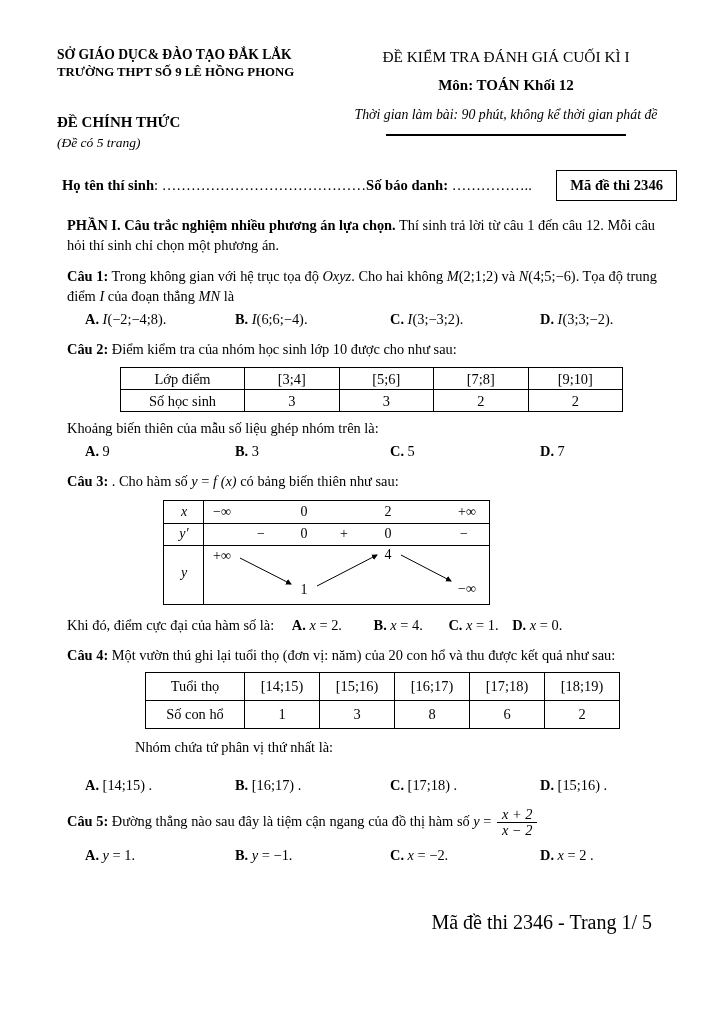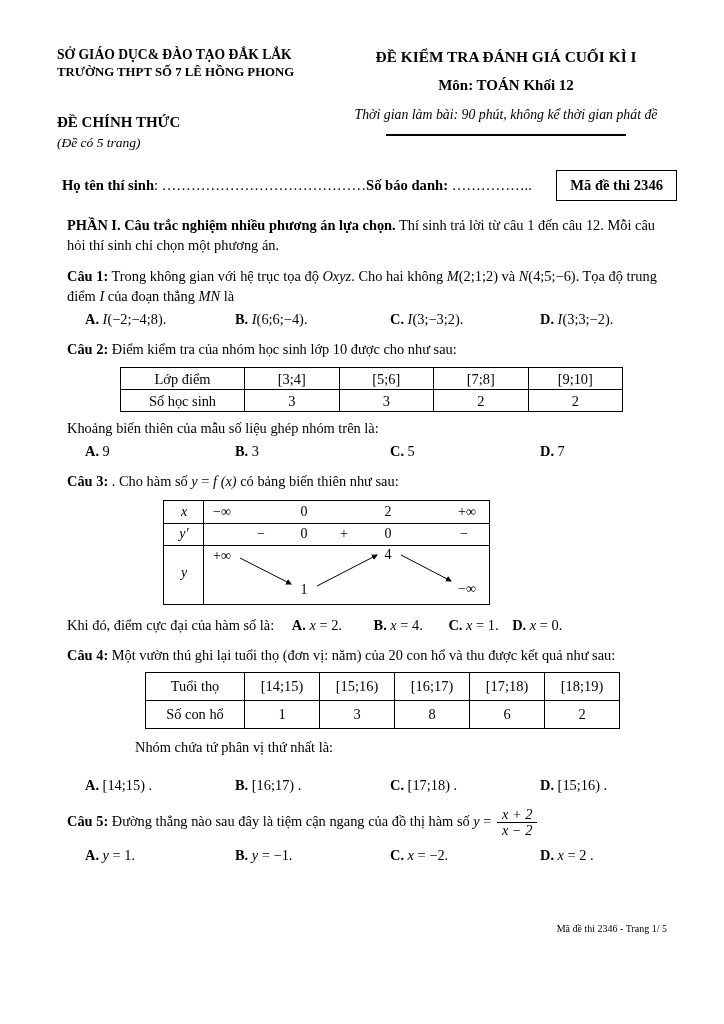--- a/index.html
+++ b/index.html
@@ -12,21 +12,21 @@
   b{font-weight:bold;}
   .it{font-style:italic;}
   
   .header{display:flex;}
   .h-left{width:278px;text-align:left;}
   .h-left .l1{font-weight:bold;font-size:13.6px;line-height:1.3;}
   .h-left .l2{font-weight:bold;font-size:12.8px;line-height:1.4;}
   .h-left .official{font-weight:bold;font-size:15px;margin-top:30px;}
   .h-left .pages{font-style:italic;font-size:13.5px;}
   .h-right{flex:1;text-align:center;}
-  .h-right .title{font-weight:bold;font-size:15.4px;}
+  .h-right .title{font-weight:normal;font-size:15.4px;}
   .h-right .year{font-weight:bold;font-size:14.4px;margin-top:8px;}
   .h-right .subject{font-weight:bold;font-size:15px;margin-top:7px;}
   .h-right .duration{font-style:italic;font-size:13.8px;margin-top:9px;}
   .h-rule{width:240px;border-top:2px solid #000;margin:9px auto 0;}
   
   .student{display:flex;align-items:center;margin-top:18px;padding-left:5px;}
   .student .line{flex:1;font-size:14.6px;white-space:nowrap;overflow:hidden;}
   .code-box{border:1.5px solid #000;padding:4px 13px;font-weight:bold;font-size:14.6px;margin-left:10px;white-space:nowrap;}
   
   .part-intro{margin-top:14px;padding-left:10px;}
@@ -52,31 +52,31 @@
   .bbt .hline2{position:absolute;left:0;right:0;top:44px;border-top:1px solid #000;}
   .bbt span{position:absolute;transform:translateX(-50%);white-space:nowrap;}
   .q3-opts{margin-top:8px;}
   .q3-opts .opt{display:inline-block;margin-right:0;}
   
   .frac{display:inline-block;text-align:center;vertical-align:middle;font-style:italic;line-height:1.15;margin-left:2px;}
   .frac .num{border-bottom:1px solid #000;padding:0 5px;}
   .frac .den{padding:0 5px;}
   .q4-sub{padding-left:68px;margin-top:8px;}
   .q4 .opts{margin-top:18px;}
-  .footer{position:absolute;right:57px;bottom:42px;font-size:10px;}
+  .footer{position:absolute;right:72px;bottom:42px;font-size:20px;}
 </style>
 </head>
 <body>
 
 <div class="page">
 
   <div class="header">
     <div class="h-left">
       <div class="l1">SỞ GIÁO DỤC&amp; ĐÀO TẠO ĐẮK LẮK</div>
-      <div class="l2">TRƯỜNG THPT SỐ 7 LÊ HỒNG PHONG</div>
+      <div class="l2">TRƯỜNG THPT SỐ 9 LÊ HỒNG PHONG</div>
       <div class="official">ĐỀ CHÍNH THỨC</div>
       <div class="pages">(Đề có 5 trang)</div>
     </div>
     <div class="h-right">
       <div class="title">ĐỀ KIỂM TRA ĐÁNH GIÁ CUỐI KÌ I</div>
       <div class="subject">Môn: TOÁN Khối 12</div>
       <div class="duration">Thời gian làm bài: 90 phút, không kể thời gian phát đề</div>
       <div class="h-rule"></div>
     </div>
   </div>

